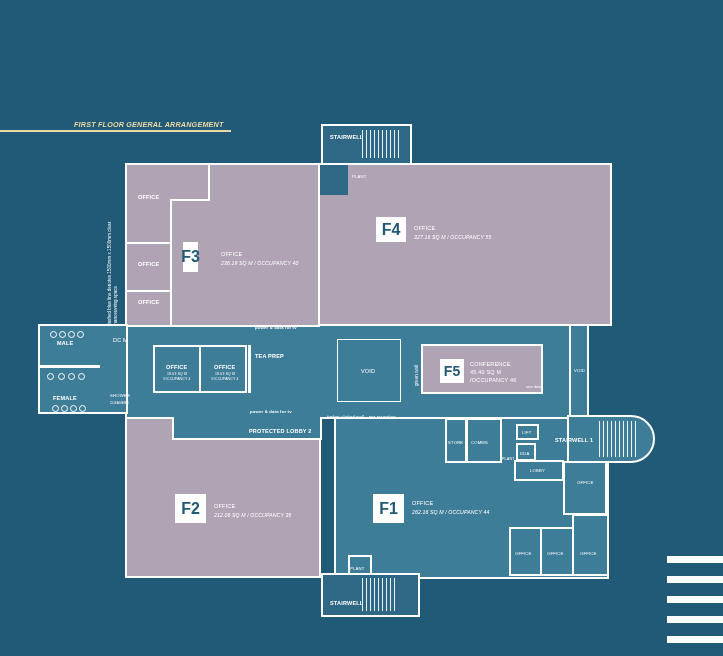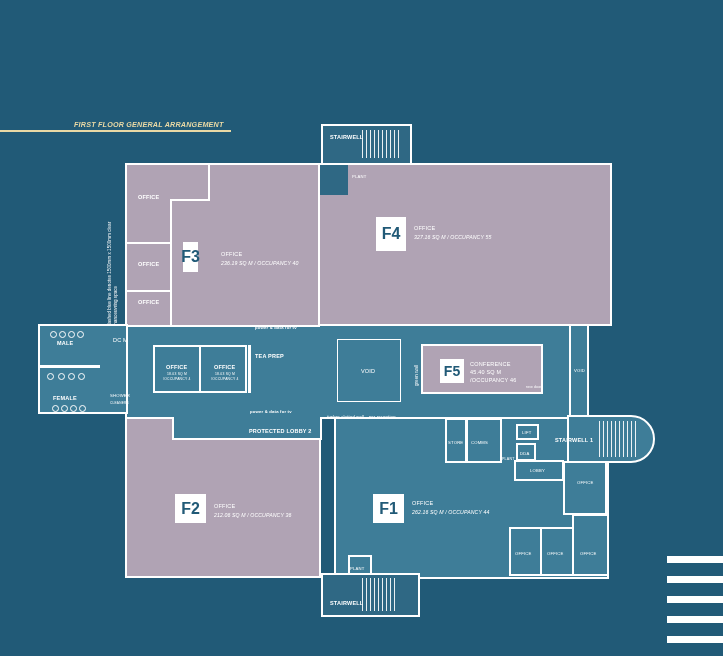--- a/index.html
+++ b/index.html
@@ -78,21 +78,21 @@
 
   <div class="room dark" style="left:321px;top:124px;width:91px;height:42px;"></div>
   <div class="stairs" style="left:362px;top:130px;width:40px;height:28px;"></div>
   <div class="label" style="left:330px;top:134px;">STAIRWELL</div>
   <div class="room dark" style="left:321px;top:164px;width:28px;height:30px;"></div>
   <div class="label tiny" style="left:353px;top:174px;">PLANT</div>
 
   <div class="room lilac" style="left:318px;top:163px;width:294px;height:163px;"></div>
   <div class="room dark" style="left:320px;top:165px;width:28px;height:30px;border:none;"></div>
   <div class="label tiny" style="left:352px;top:174px;color:#ffffff;">PLANT</div>
-  <div class="badge" style="left:376px;top:217px;width:30px;height:34px;">F4</div>
+  <div class="badge" style="left:376px;top:217px;width:30px;height:25px;">F4</div>
   <div class="label" style="left:414px;top:225px;font-weight:normal;">OFFICE</div>
   <div class="label sub" style="left:414px;top:234px;">327.16 SQ M / OCCUPANCY 55</div>
 
   <div class="room teal" style="left:38px;top:324px;width:90px;height:90px;"></div>
   <div class="label" style="left:57px;top:340px;">MALE</div>
   <div class="label" style="left:53px;top:395px;">FEMALE</div>
   <div class="wallline" style="left:40px;top:365px;width:60px;height:3px;"></div>
   <div class="wc-fixture" style="left:50px;top:331px;"></div>
   <div class="wc-fixture" style="left:59px;top:331px;"></div>
   <div class="wc-fixture" style="left:68px;top:331px;"></div>

